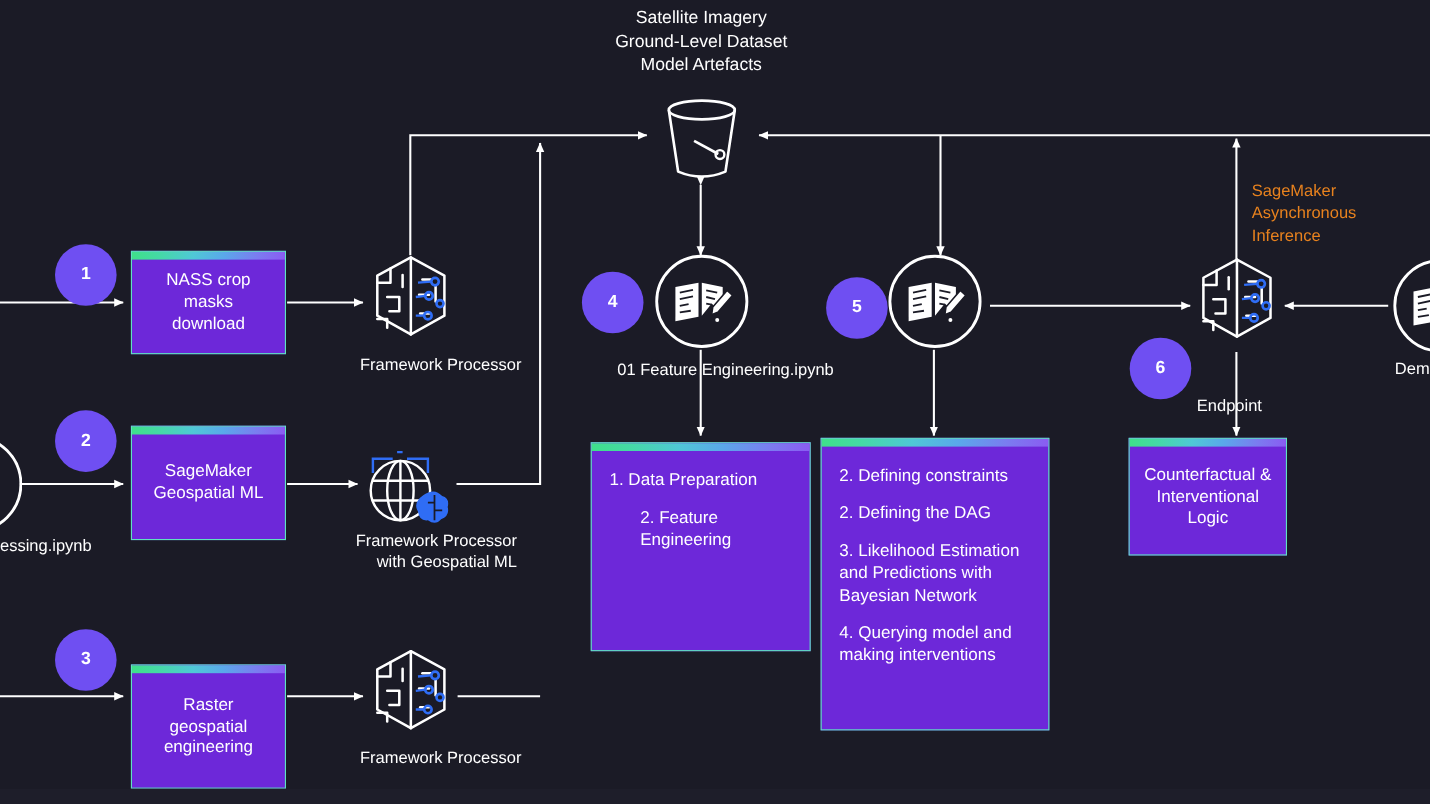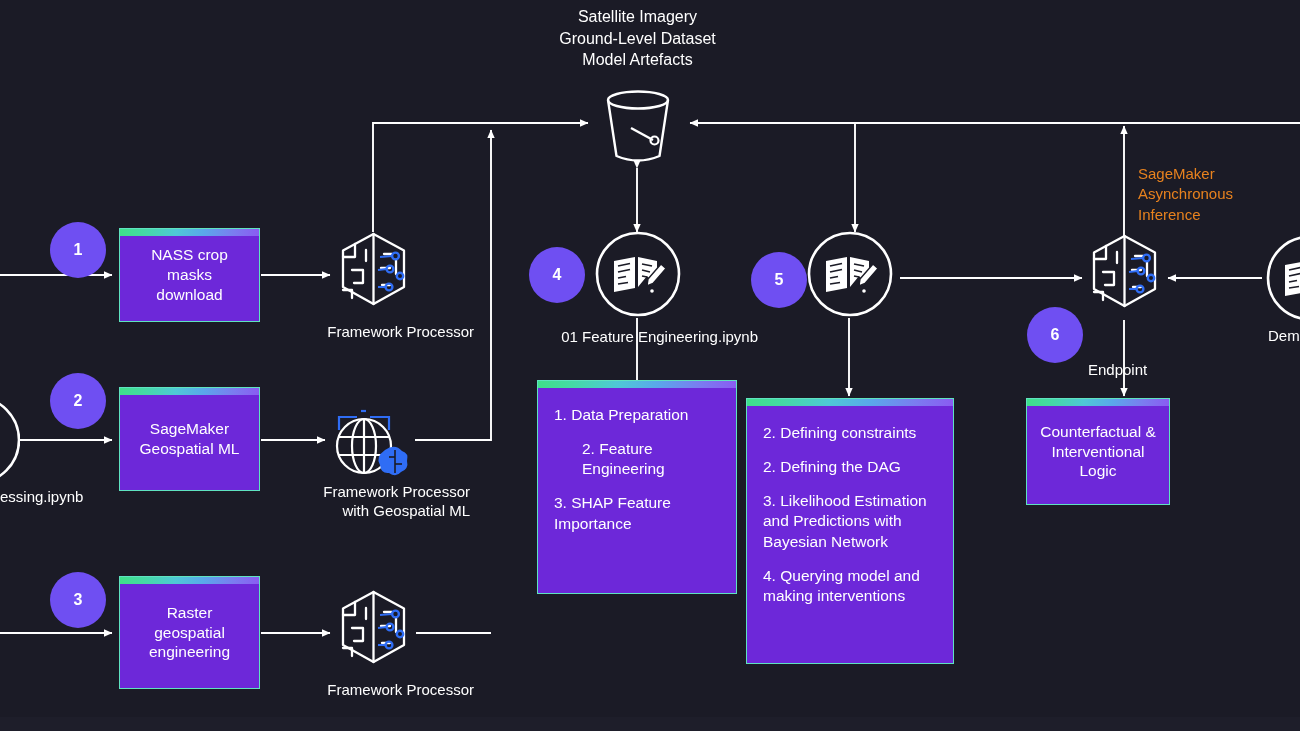--- a/index.html
+++ b/index.html
@@ -164,38 +164,36 @@
   <div class="gbox" style="left:119px;top:228px;width:141px;height:94px;">
     <span class="txt" style="white-space:pre-line;">NASS crop masks
 download</span>
   </div>
 
   <div class="gbox" style="left:119px;top:387px;width:141px;height:104px;">
     <span class="txt" style="white-space:pre-line;">SageMaker
 Geospatial ML</span>
   </div>
 
-  <div class="gbox" style="left:119px;top:576px;width:141px;height:113px;">
+  <div class="gbox" style="left:119px;top:604px;width:141px;height:113px;">
     <span class="txt" style="white-space:pre-line;">Raster
 geospatial
 engineering</span>
   </div>
 
   <div class="gbox" style="left:1026px;top:398px;width:144px;height:107px;">
     <span class="txt" style="white-space:pre-line;">Counterfactual &amp;
 Interventional
 Logic</span>
   </div>
 
-  <div class="gbox listbox" style="left:537px;top:380px;width:200px;height:214px;">
+  <div class="gbox listbox" style="left:537px;top:402px;width:200px;height:190px;">
     <span class="txt">
       <div class="li" style="white-space:pre-line;">1. Data Preparation</div>
       <div class="li" style="white-space:pre-line;margin-left:28px;">2. Feature Engineering</div>
-      <div class="li" style="white-space:pre-line;">3. SHAP Feature
-Importance</div>
     </span>
   </div>
 
   <div class="gbox listbox" style="left:746px;top:398px;width:208px;height:266px;">
     <span class="txt">
       <div class="li" style="white-space:pre-line;">2. Defining constraints</div>
       <div class="li" style="white-space:pre-line;">2. Defining the DAG</div>
       <div class="li" style="white-space:pre-line;">3. Likelihood Estimation
 and Predictions with
 Bayesian Network</div>

